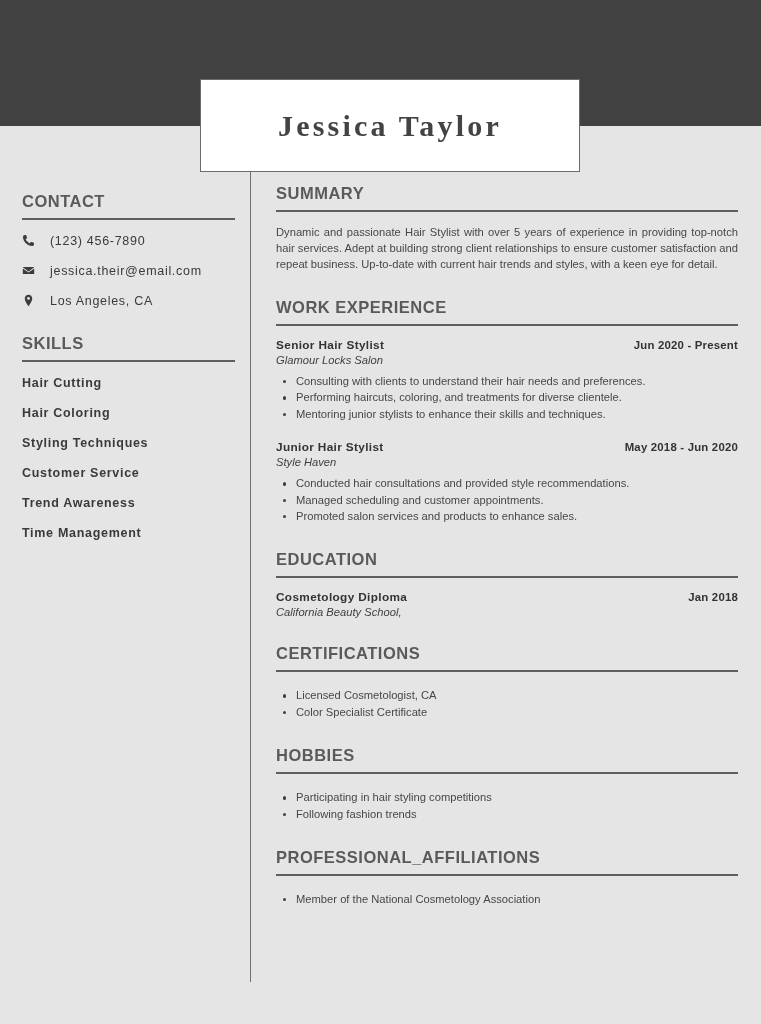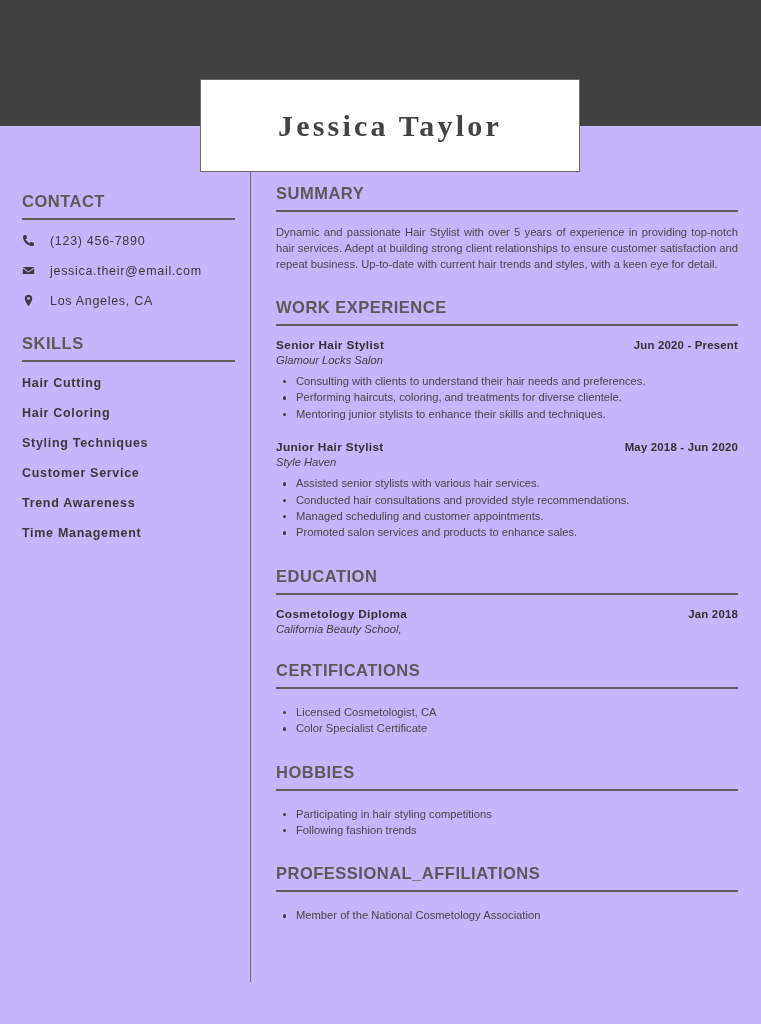--- a/index.html
+++ b/index.html
@@ -8,21 +8,21 @@
     width: 761px;
     height: 1024px;
     background: #ffffff;
     font-family: "Liberation Sans", sans-serif;
   }
 
   #resume {
     position: relative;
     width: 761px;
     height: 1024px;
-    background: #c4b5fd;
+    background: #e5e5e5;
     overflow: hidden;
   }
 
   
   .header-band {
     position: absolute;
     top: 0; left: 0;
     width: 761px;
     height: 126px;
     background: #414141;
@@ -280,21 +280,20 @@
         </ul>
       </div>
 
       <div class="entry">
         <div class="entry-head">
           <span class="entry-title">Junior Hair Stylist</span>
           <span class="entry-date">May 2018 - Jun 2020</span>
         </div>
         <div class="entry-sub">Style Haven</div>
         <ul class="bullets">
-          <li>Assisted senior stylists with various hair services.</li>
           <li>Conducted hair consultations and provided style recommendations.</li>
           <li>Managed scheduling and customer appointments.</li>
           <li>Promoted salon services and products to enhance sales.</li>
         </ul>
       </div>
     </div>
 
     <div class="sec-block">
       <div class="sec-title">EDUCATION</div>
       <div class="sec-rule"></div>

